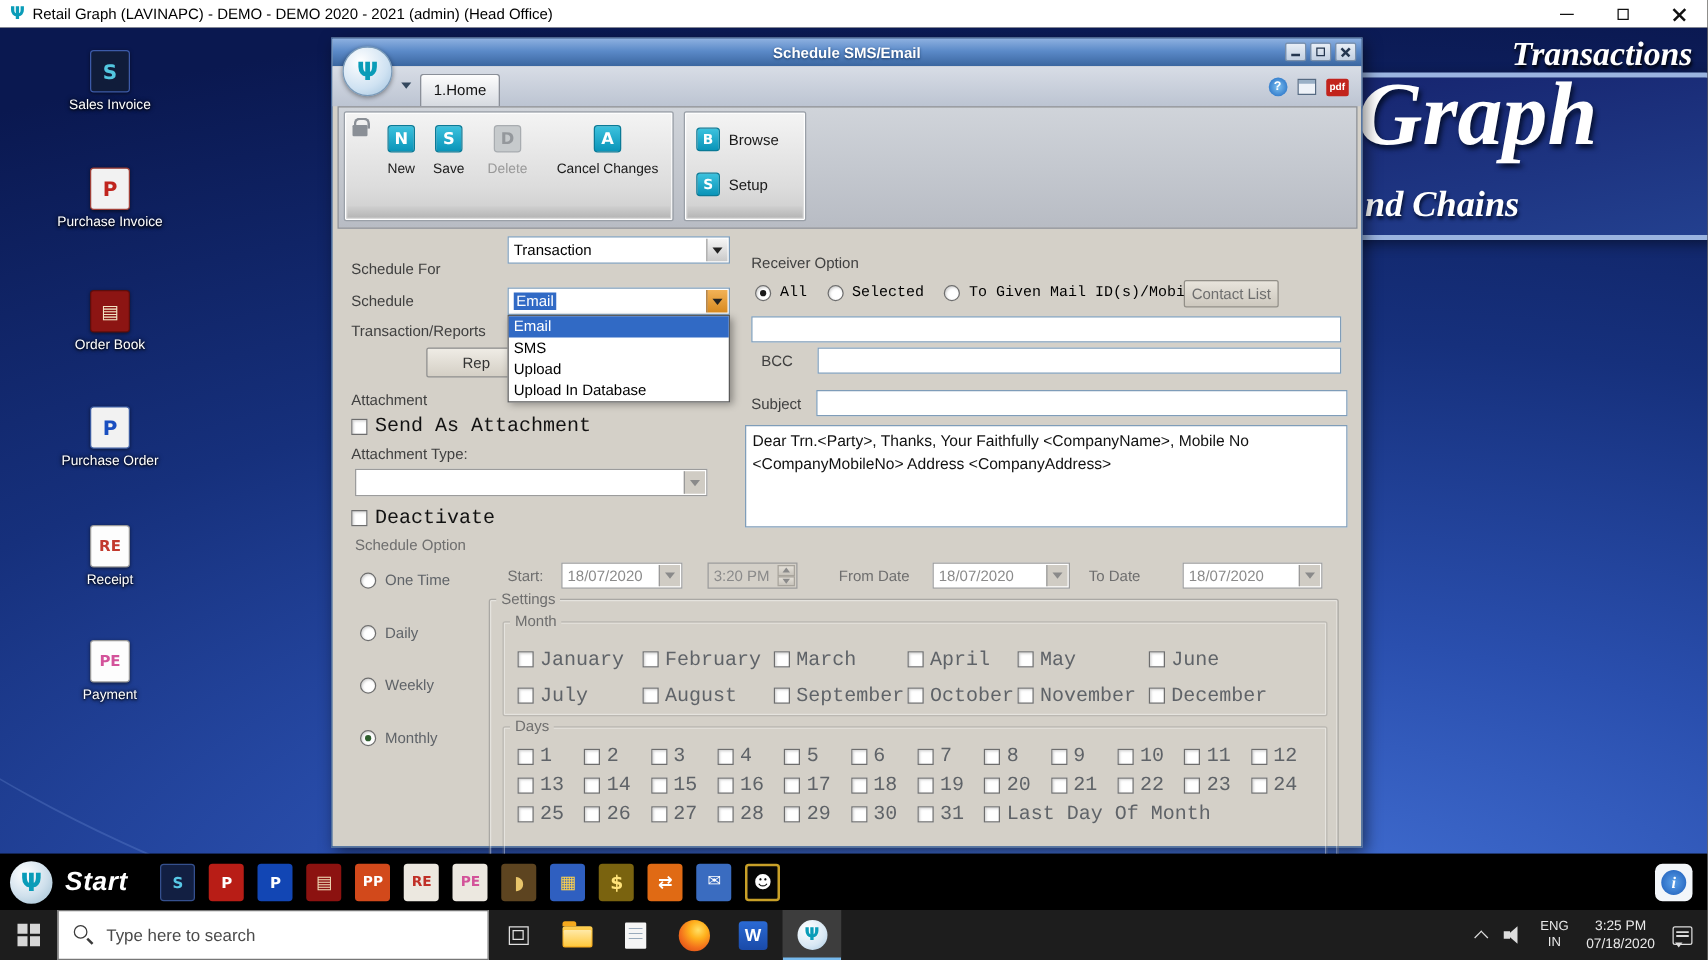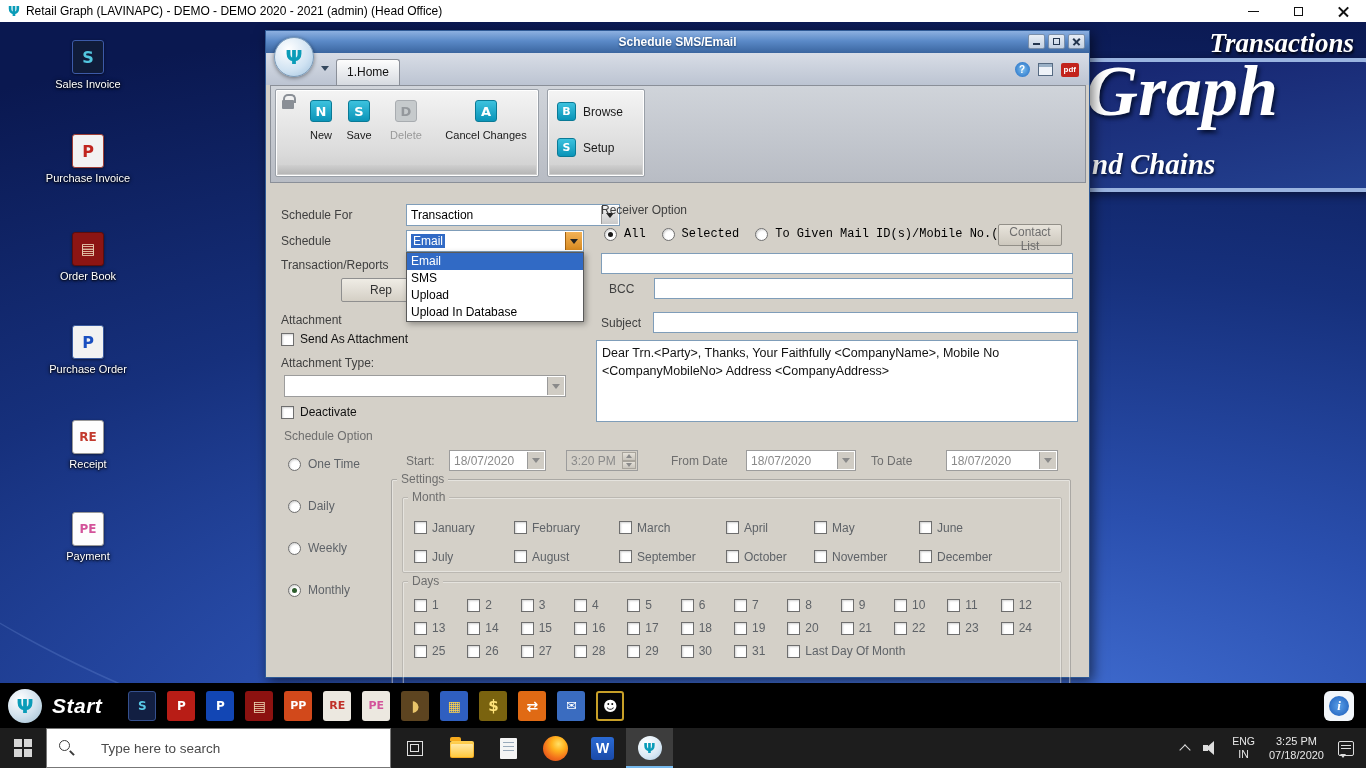--- a/index.html
+++ b/index.html
@@ -91,21 +91,21 @@
 .combo.disabled { background:#ffffff; border-color:#9c9c9c; color:#8a8a8a; }
 .combo.disabled .cbtn { background:#d0ccc4; }
 .ddlist { position:absolute; background:#fff; border:1px solid #5a5a5a; z-index:60; box-shadow:2px 2px 6px rgba(0,0,0,.35); }
 .dd-item { height:17px; line-height:17px; padding-left:4px; font-size:12px; color:#000; cursor:pointer; }
 .dd-item:nth-of-type(1) { background:#316ac5; color:#fff; }
 .rep-btn { position:absolute; background:linear-gradient(#efece5,#d4cfc5); border:1px solid #8f8f8f; border-radius:2px; font-size:12px; color:#333; text-align:left; padding-left:28px; font-family:inherit; z-index:5; cursor:pointer; }
 .tinput { position:absolute; height:21px; background:#fff; border:1px solid #7f9db9; font-size:12px; padding:2px 4px; font-family:inherit; color:#111; }
 .tarea { position:absolute; background:#fff; border:1px solid #7f9db9; font-size:12.5px; padding:3px 5px; font-family:inherit; resize:none; line-height:1.45; color:#111; }
 .chk-row { position:absolute; display:flex; align-items:center; gap:6px; cursor:pointer; }
 .cbox { width:13px; height:13px; background:#fff; border:1px solid #6e6e6e; box-shadow:inset 1px 1px 2px rgba(0,0,0,.18); flex:none; }
-.chk-lbl { font-size:12px; color:#5f6368; white-space:nowrap; }
+.chk-lbl { font-size:16px; color:#5f6368; white-space:nowrap;font-family:Liberation Mono, monospace; }
 .chk-lbl.dark { color:#111; }
 .radio { width:13px; height:13px; border-radius:50%; background:#fff; border:1px solid #6e6e6e; flex:none; position:relative; box-shadow:inset 1px 1px 2px rgba(0,0,0,.18); }
 .opt { display:flex; align-items:center; gap:7px; font-size:12px; color:#5f6368; cursor:pointer; white-space:nowrap; }
 .opt.dark { color:#000; }
 .sched-opts { position:absolute; display:flex; flex-direction:column; gap:28px; }
 .sched-opts .opt:nth-of-type(4) .radio::after { content:""; position:absolute; inset:3px; border-radius:50%; background:#2e5e2e; }
 .recv-opts { position:absolute; display:flex; gap:16px;font-family:Liberation Mono, monospace; }
 .recv-opts .opt:nth-of-type(1) .radio::after { content:""; position:absolute; inset:3px; border-radius:50%; background:#1a1a1a; }
 .btn { position:absolute; background:linear-gradient(#e8e4dc,#cdc8be); border:1px solid #928f88; border-radius:2px; font-size:12px; font-family:inherit; cursor:pointer; }
 .disabled-btn { color:#6e6e6e; }
@@ -142,21 +142,21 @@
 .qicon:nth-of-type(12){ background:#3a6cc0; color:#fff; font-size:13px; }
 .qicon:nth-of-type(13){ background:#050505; color:#fff; border:2px solid #c8a028; font-size:14px; }
 .info-btn { margin-left:auto; margin-right:12px; width:30px; height:30px; background:#f2f6fa; border-radius:6px; display:flex; align-items:center; justify-content:center; cursor:pointer; }
 .info-circle { width:20px; height:20px; border-radius:50%; background:radial-gradient(#5aa0e8,#1a5ab8); color:#fff; font-style:italic; font-weight:bold; font-size:13px; display:flex; align-items:center; justify-content:center; font-family:"Liberation Serif",serif; }
 
 
 .taskbar { position:absolute; left:0; right:0; bottom:0; height:40px; background:#1d1d1d; display:flex; align-items:stretch; z-index:26; }
 .tb-start { width:46px; display:flex; align-items:center; justify-content:center; cursor:pointer; }
 .winlogo { display:grid; grid-template-columns:8px 8px; grid-template-rows:8px 8px; gap:1.5px; }
 .winlogo span { background:#d6d6d6; }
-.tb-search { width:345px; background:#fff; border:1px solid #777;  position:relative; display:flex; align-items:center;padding-left:16px; }
+.tb-search { width:345px; background:#fff; border:1px solid #777;  position:relative; display:flex; align-items:center; }
 .tb-search input { border:none; outline:none; width:100%; height:100%; padding-left:38px; font-size:13.5px; font-family:inherit; background:transparent; color:#222; }
 .tb-search input::placeholder { color:#4a4a4a; opacity:1; }
 .mag { position:absolute; left:12px; top:11px; width:11px; height:11px; border:1.8px solid #3a3a3a; border-radius:50%; }
 .mag::after { content:""; position:absolute; width:6px; height:1.8px; background:#3a3a3a; transform:rotate(45deg); left:9px; top:11px; }
 .tb-ic { width:47px; display:flex; align-items:center; justify-content:center; cursor:pointer; position:relative; }
 .tb-ic.active { background:#3d3d3d; box-shadow:inset 0 -2px 0 #76b9ed; }
 .tv-ic { width:16px; height:15px; border:1.6px solid #e0e0e0; position:relative; }
 .tv-ic::before { content:""; position:absolute; inset:2.5px; border:1.2px solid #e0e0e0; }
 .folder-ic { width:24px; height:17px; background:linear-gradient(#ffd153,#f5a91d); border-radius:2px; position:relative; margin-top:3px; }
 .folder-ic::before { content:""; position:absolute; top:-4px; left:0; width:11px; height:4px; background:#f5a91d; border-radius:2px 2px 0 0; }
@@ -292,21 +292,21 @@
         <div class="rrow" style="top:48px">
           <span class="ric sm">S</span>
           <span>Setup</span>
         </div>
       </div>
     </div>
 
     <div class="form">
 
       <span class="lbl" style="left:15px;top:177px">Schedule For</span>
-      <div class="combo" style="left:140px;top:173px;width:214px">
+      <div class="combo" style="left:140px;top:158px;width:178px">
         <span class="combo-text">Transaction</span>
         <span class="cbtn">
             <span class="arr"></span>
           </span>
       </div>
 
       <span class="lbl" style="left:15px;top:203px">Schedule</span>
       <div class="combo" style="left:140px;top:199px;width:178px">
         <span class="combo-text selhl">Email</span>
         <span class="cbtn orange">
@@ -371,21 +371,21 @@
           </label>
           <label class="opt dark">
             <span class="radio"></span>
             <span>Selected</span>
           </label>
           <label class="opt dark">
             <span class="radio"></span>
             <span>To Given Mail ID(s)/Mobile No.(s)</span>
           </label>
       </div>
-      <button class="btn disabled-btn" style="left:732px;top:193px;width:64px;height:22px">Contact List</button>
+      <button class="btn disabled-btn" style="left:681px;top:193px;width:76px;height:22px">Contact List</button>
 
       <input class="tinput" style="left: 335px; top: 222px; width: 472px;">
       <span class="lbl" style="left:343px;top:251px">BCC</span>
       <input class="tinput" style="left: 388px; top: 247px; width: 419px;">
       <span class="lbl" style="left:335px;top:285px">Subject</span>
       <input class="tinput" style="left: 387px; top: 281px; width: 425px;">
       <textarea class="tarea" style="left: 330px; top: 309px; width: 482px; height: 82px;">Dear Trn.&lt;Party&gt;, Thanks, Your Faithfully &lt;CompanyName&gt;, Mobile No &lt;CompanyMobileNo&gt; Address &lt;CompanyAddress&gt;</textarea>
 
       <span class="lbl gray" style="left:140px;top:423px">Start:</span>
       <div class="combo disabled" style="left:183px;top:419px;width:97px;height:21px">

